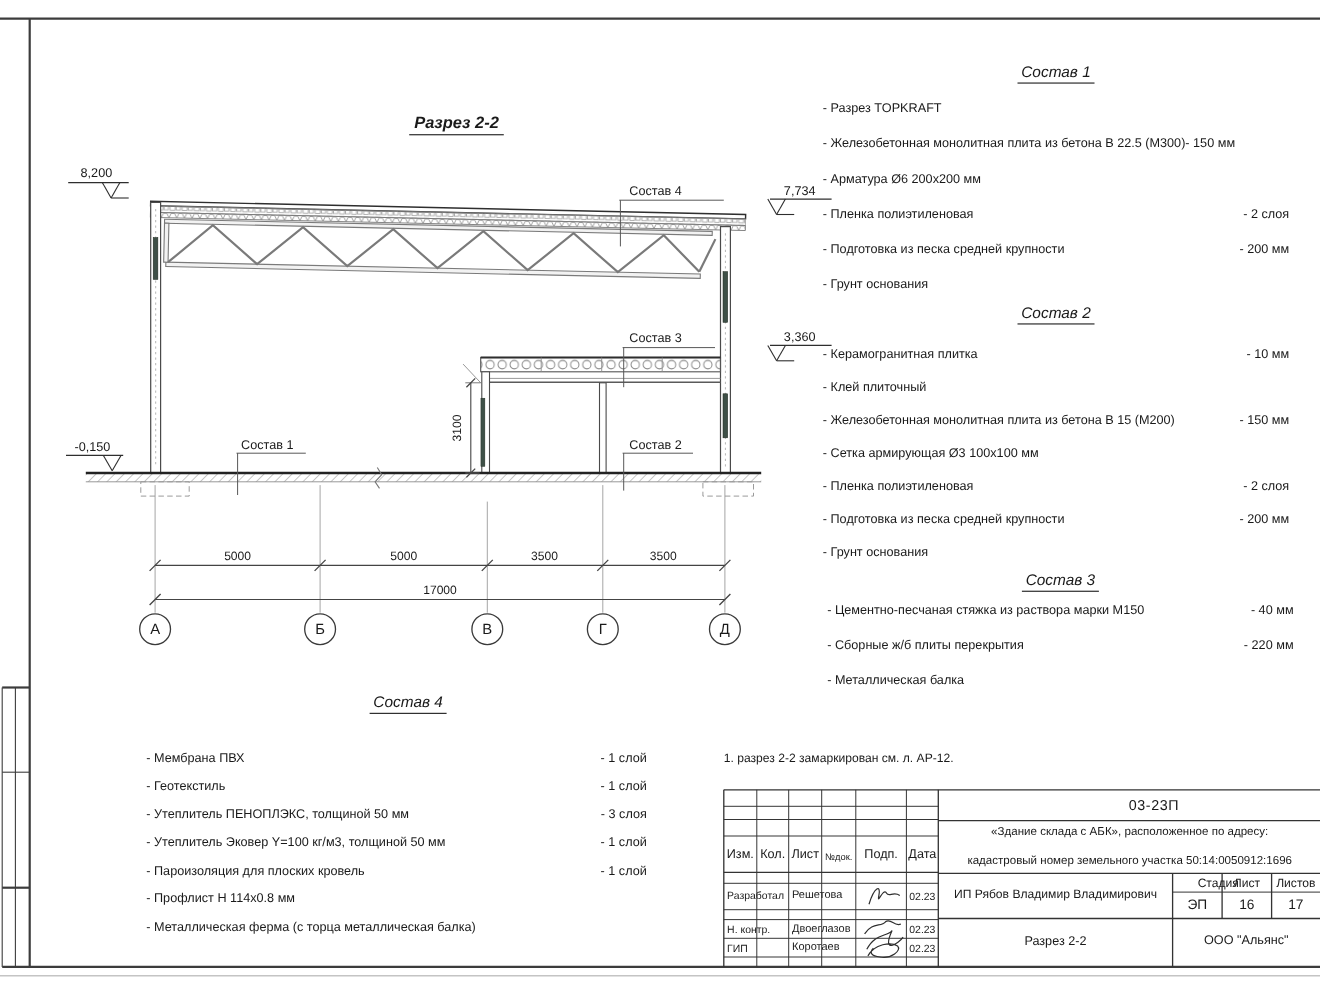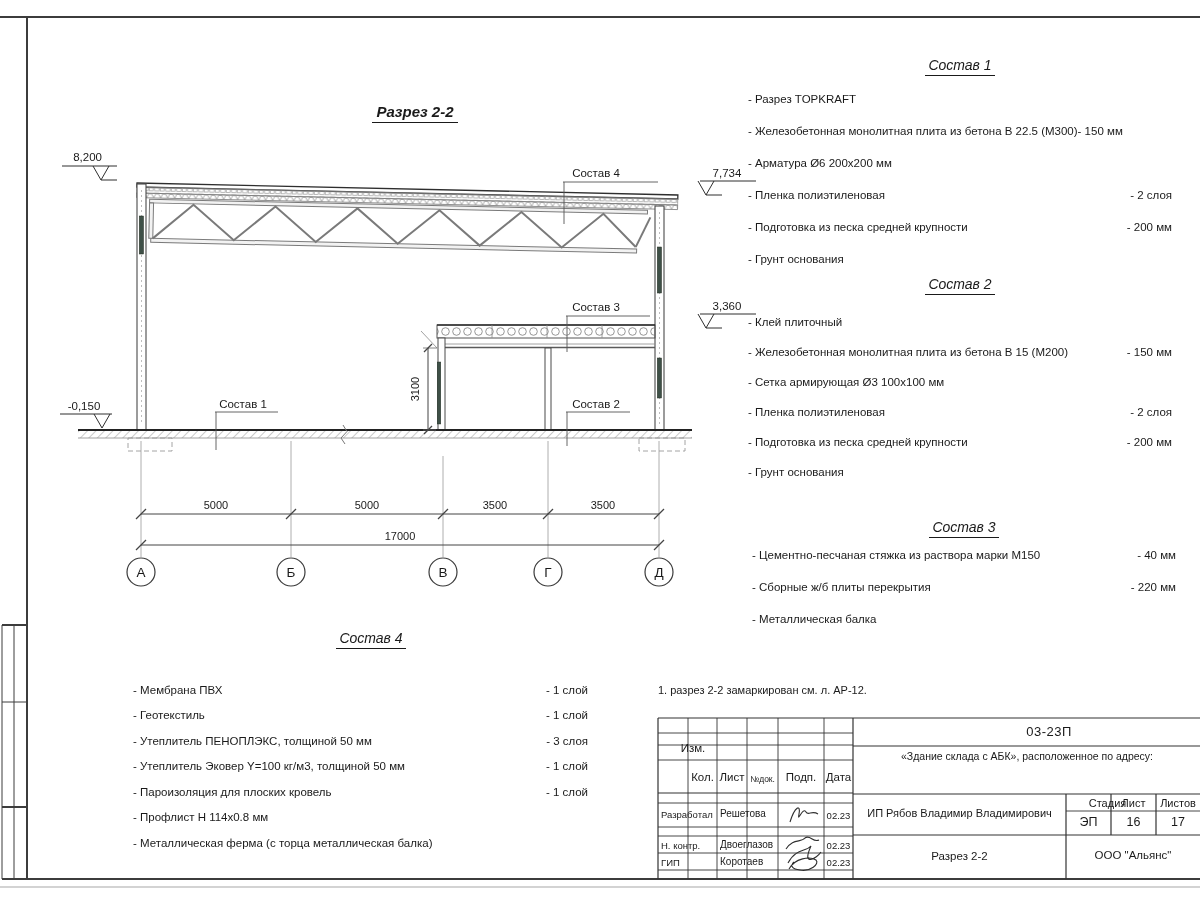--- a/index.html
+++ b/index.html
@@ -264,20 +264,24 @@
           <span class="cname">- Грунт основания</span>
           <span class="cval"></span>
         </div>
     </div>
   </div>
 
   <div class="comp" style="left:748px;top:276px;width:424px;">
     <div class="comp-title"><span>Состав 2</span></div>
     <div class="r30" style="margin-top:11px;">
       <div class="crow">
+          <span class="cname">- Керамогранитная плитка</span>
+          <span class="cval">- 10 мм</span>
+        </div>
+      <div class="crow">
           <span class="cname">- Клей плиточный</span>
           <span class="cval"></span>
         </div>
       <div class="crow">
           <span class="cname">- Железобетонная  монолитная плита из бетона В 15 (М200)</span>
           <span class="cval">- 150 мм</span>
         </div>
       <div class="crow">
           <span class="cname">- Сетка армирующая Ø3 100х100 мм</span>
           <span class="cval"></span>
@@ -346,22 +350,23 @@
           <span class="cname">- Металлическая ферма (с торца металлическая балка)</span>
           <span class="cval"></span>
         </div>
     </div>
   </div>
 
   <div class="t note" style="left:658px;top:684px;">1. разрез 2-2 замаркирован см. л. АР-12.</div>
 
   <div class="tb tb-doc c" style="left:853px;top:724px;width:392px;">03-23П</div>
   <div class="tb tb-addr c" style="left:858px;top:750px;width:338px;">«Здание склада с АБК», расположенное по адресу:</div>
-
-  <div class="tb c" style="left:658px;top:742px;width:30px;font-size:11.5px;padding-left:20px;">Изм.</div>
+  <div class="tb tb-addr c" style="left:858px;top:776px;width:338px;">кадастровый номер земельного участка 50:14:0050912:1696</div>
+
+  <div class="tb c" style="left:658px;top:771px;width:30px;font-size:11.5px;">Изм.</div>
   <div class="tb c" style="left:688px;top:771px;width:29px;font-size:11.5px;">Кол.</div>
   <div class="tb c" style="left:717px;top:771px;width:30px;font-size:11.5px;">Лист</div>
   <div class="tb c" style="left:747px;top:774px;width:31px;font-size:8.5px;">№док.</div>
   <div class="tb c" style="left:778px;top:771px;width:46px;font-size:11.5px;">Подп.</div>
   <div class="tb c" style="left:824px;top:771px;width:29px;font-size:11.5px;">Дата</div>
 
   <div class="tb tb-small" style="left:661px;top:809px;">Разработал</div>
   <div class="tb tb-name" style="left:720px;top:808px;">Решетова</div>
   <div class="tb tb-small c" style="left:824px;top:810px;width:29px;">02.23</div>
 

